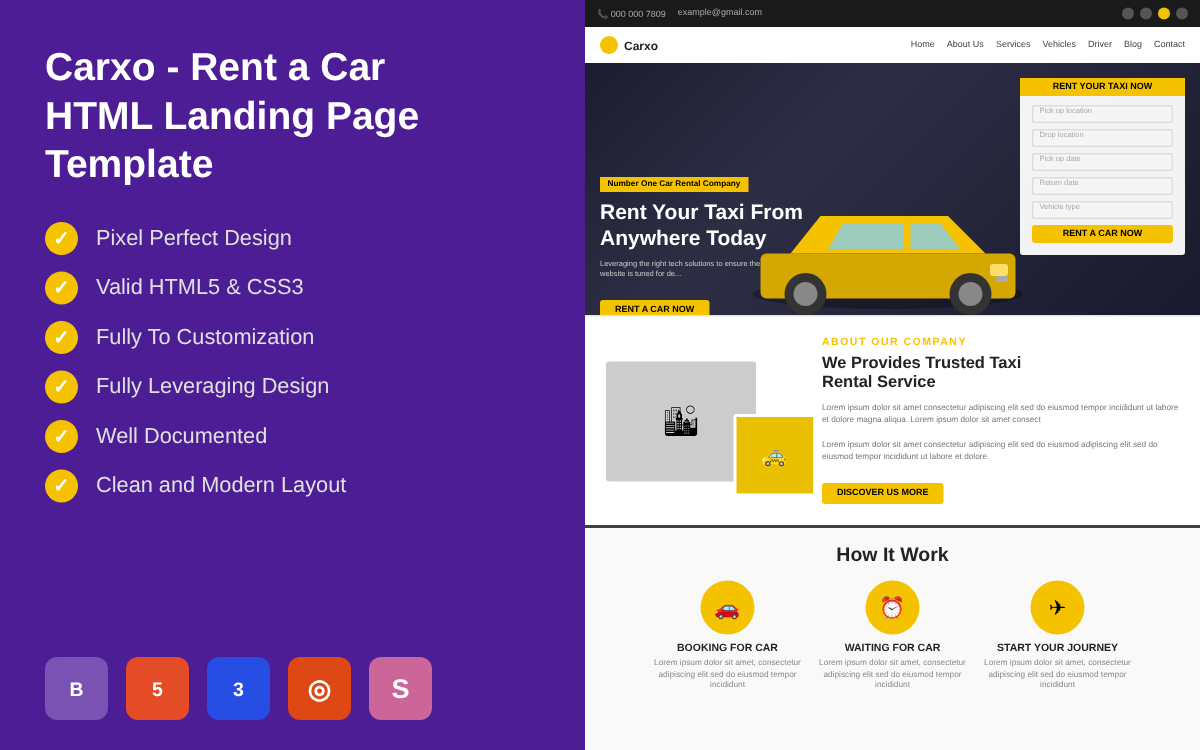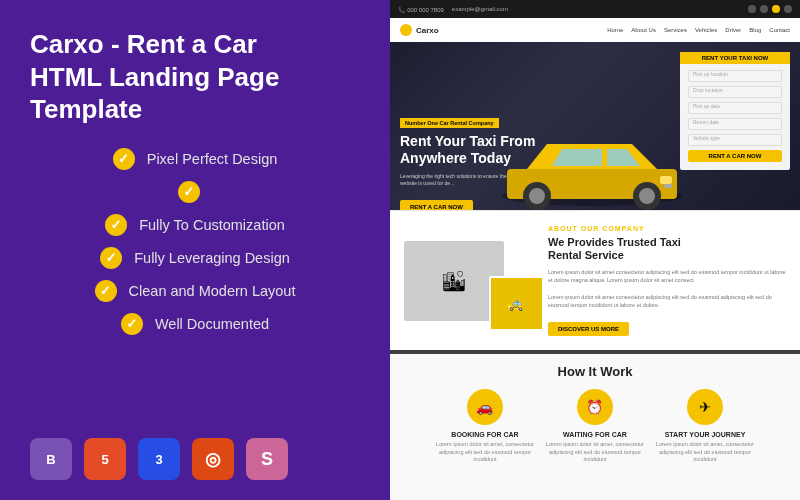--- a/index.html
+++ b/index.html
@@ -36,21 +36,20 @@
       margin-bottom: 24px;
     }
 
     .features-list li {
       display: flex;
       align-items: center;
       color: #e0e0e0;
       font-size: 14.5px;
       margin-bottom: 11px;
       font-weight: 500;
-      justify-content: center;
     }
 
     .check-icon {
       width: 22px;
       height: 22px;
       background: #f5c200;
       border-radius: 50%;
       display: flex;
       align-items: center;
       justify-content: center;
@@ -372,21 +371,21 @@
       padding: 4px 10px;
       border-radius: 2px;
       display: inline-block;
     }
 
     
     .preview-how {
       background: #f9f9f9;
       flex: 1;
       padding: 10px 8px;
-      border-top: 4px solid #404040;
+      border-top: 2px solid #404040;
     }
 
     .how-title {
       text-align: center;
       font-size: 13px;
       font-weight: 800;
       color: #222;
       margin-bottom: 10px;
     }
 
@@ -446,36 +445,37 @@
 Template</h1>
 
     <ul class="features-list">
 
     <li>
           <div class="check-icon"></div>
           <span>Pixel Perfect Design</span>
         </li>
         <li>
           <div class="check-icon"></div>
+          <span>Valid HTML5 &amp; CSS3</span>
         </li>
         <li>
           <div class="check-icon"></div>
           <span>Fully To Customization</span>
         </li>
         <li>
           <div class="check-icon"></div>
           <span>Fully Leveraging Design</span>
         </li>
         <li>
           <div class="check-icon"></div>
-          <span>Clean and Modern Layout</span>
+          <span>Well Documented</span>
         </li>
         <li>
           <div class="check-icon"></div>
-          <span>Well Documented</span>
+          <span>Clean and Modern Layout</span>
         </li>
       </ul>
   </div>
 
   <div class="tech-icons">
 
   <div class="tech-badge badge-bootstrap">B</div>
       <div class="tech-badge badge-html">5</div>
       <div class="tech-badge badge-css">3</div>
       <div class="tech-badge badge-codeigniter">◎</div>

